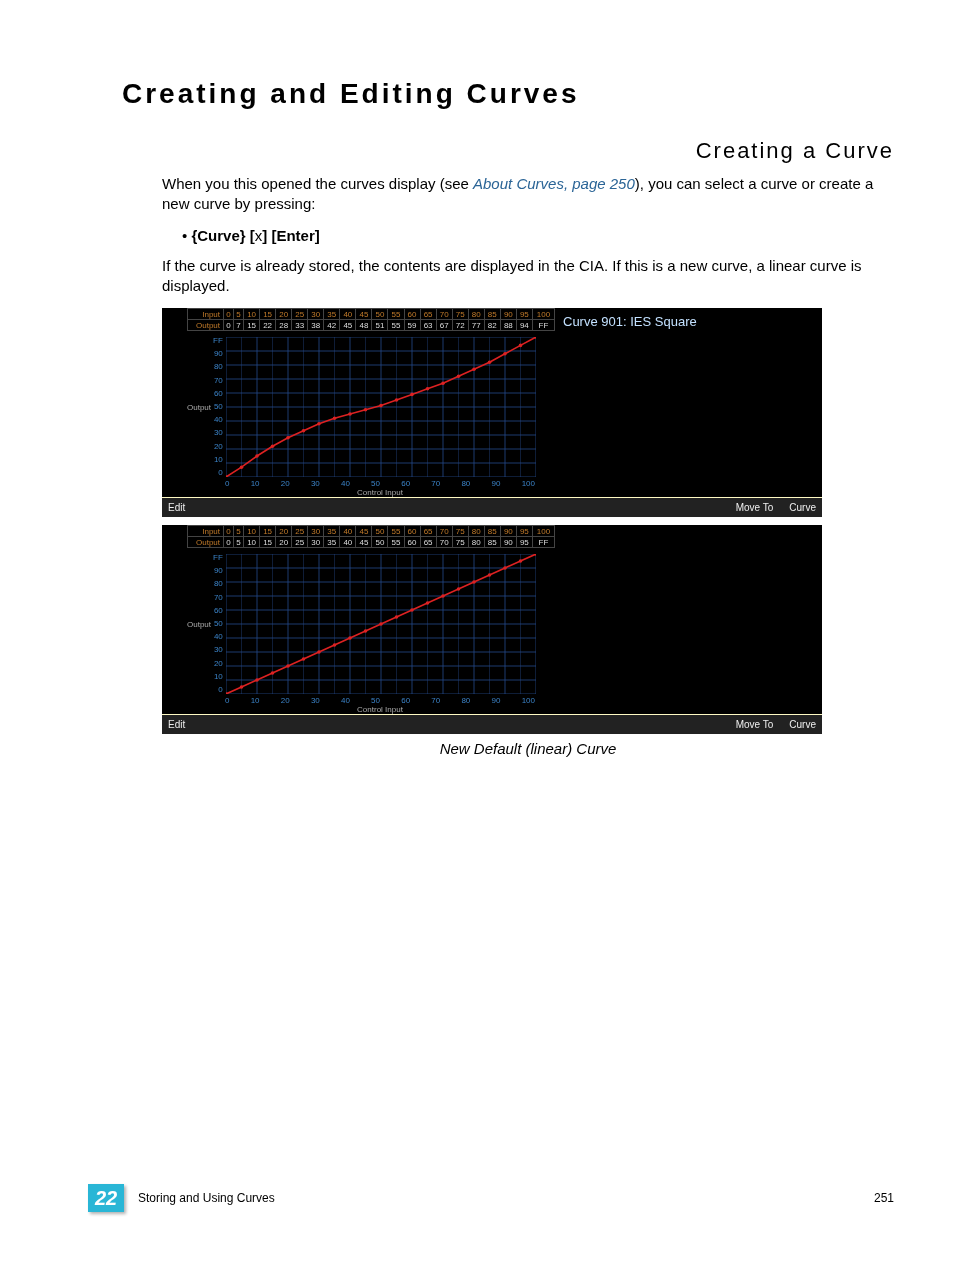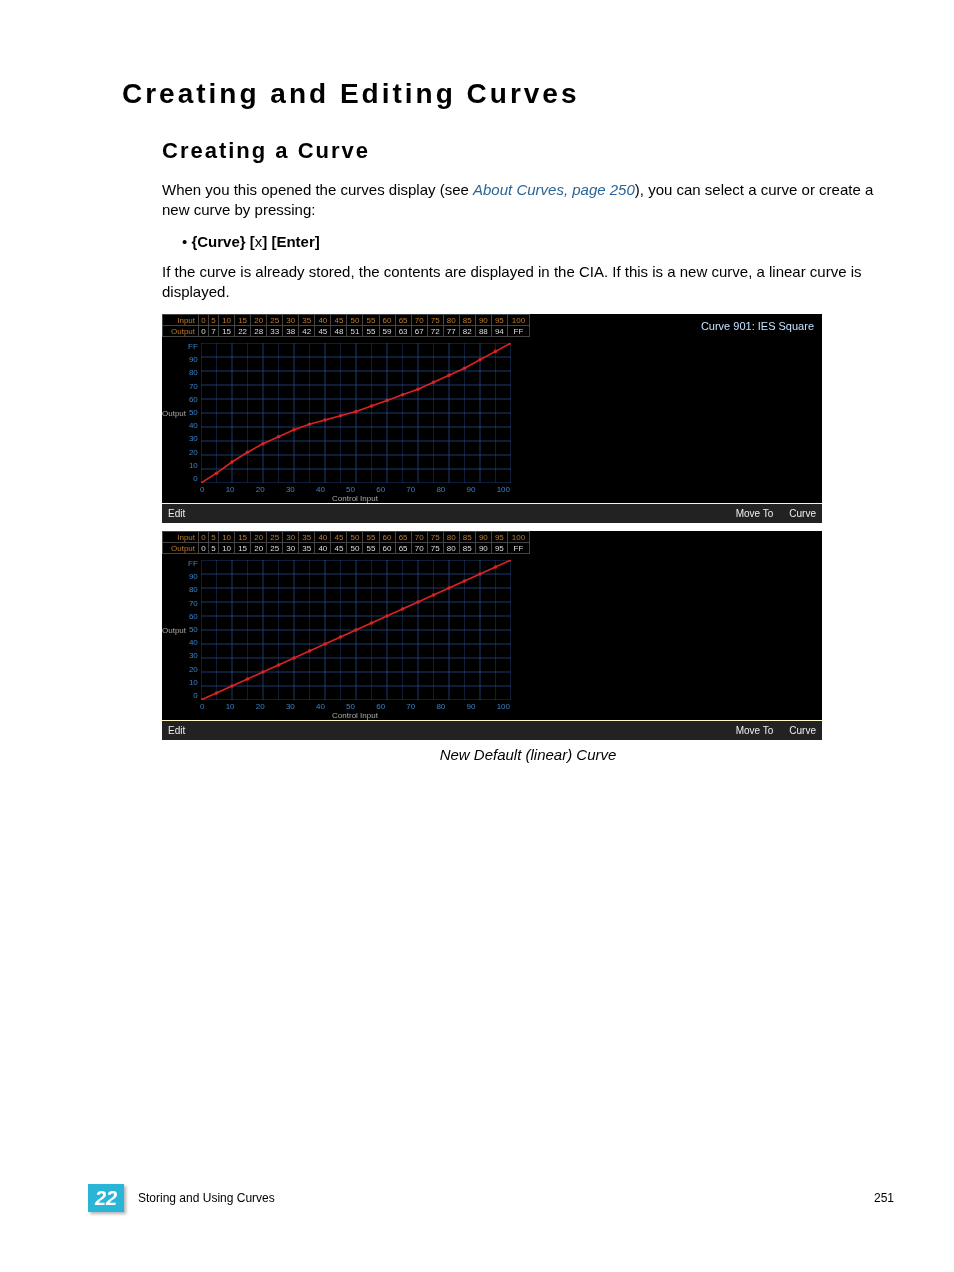--- a/index.html
+++ b/index.html
@@ -16,47 +16,48 @@
   h1.page-heading {
     font-size: 28px;
     font-weight: bold;
     letter-spacing: 3px;
     color: #000;
     margin-bottom: 28px;
   }
   .content { margin-left: 40px; }
   h2.section-heading {
     font-size: 22px;
-    font-weight: bold;
+    font-weight: normal;
     letter-spacing: 2px;
-    margin-bottom: 16px;
+    margin-bottom: 10px;
+    text-align: right;
   }
   p { font-size: 15px; line-height: 1.35; margin-bottom: 12px; }
   a.link { color: #2a6496; font-style: italic; text-decoration: none; }
   ul.key-list { list-style: none; margin: 4px 0 12px 36px; }
   ul.key-list li::before { content: "• "; margin-left: -16px; }
   ul.key-list li { font-size: 15px; }
   .bold { font-weight: bold; }
   .caption {
     text-align: center;
     font-style: italic;
     font-size: 15px;
     margin: 6px 0 22px 0;
   }
 
   
   .curve-block {
     width: 660px;
     background: #000;
     margin: 8px 0 4px 0;
   }
-  .curve-top { display: flex; }
+  .curve-top { display: flex; margin-left: 25px; }
   .curve-left { width: 368px; }
   .curve-right { flex: 1; padding: 6px 8px; }
-  .curve-title { color: #c3e1ff; font-size: 11px; text-align: right; }
+  .curve-title { color: #c3e1ff; font-size: 13px; }
 
   
   table.io {
     border-collapse: collapse;
     width: 100%;
     font-size: 8px;
     color: #c07a2a;
   }
   table.io td {
     border: 1px solid #444;

